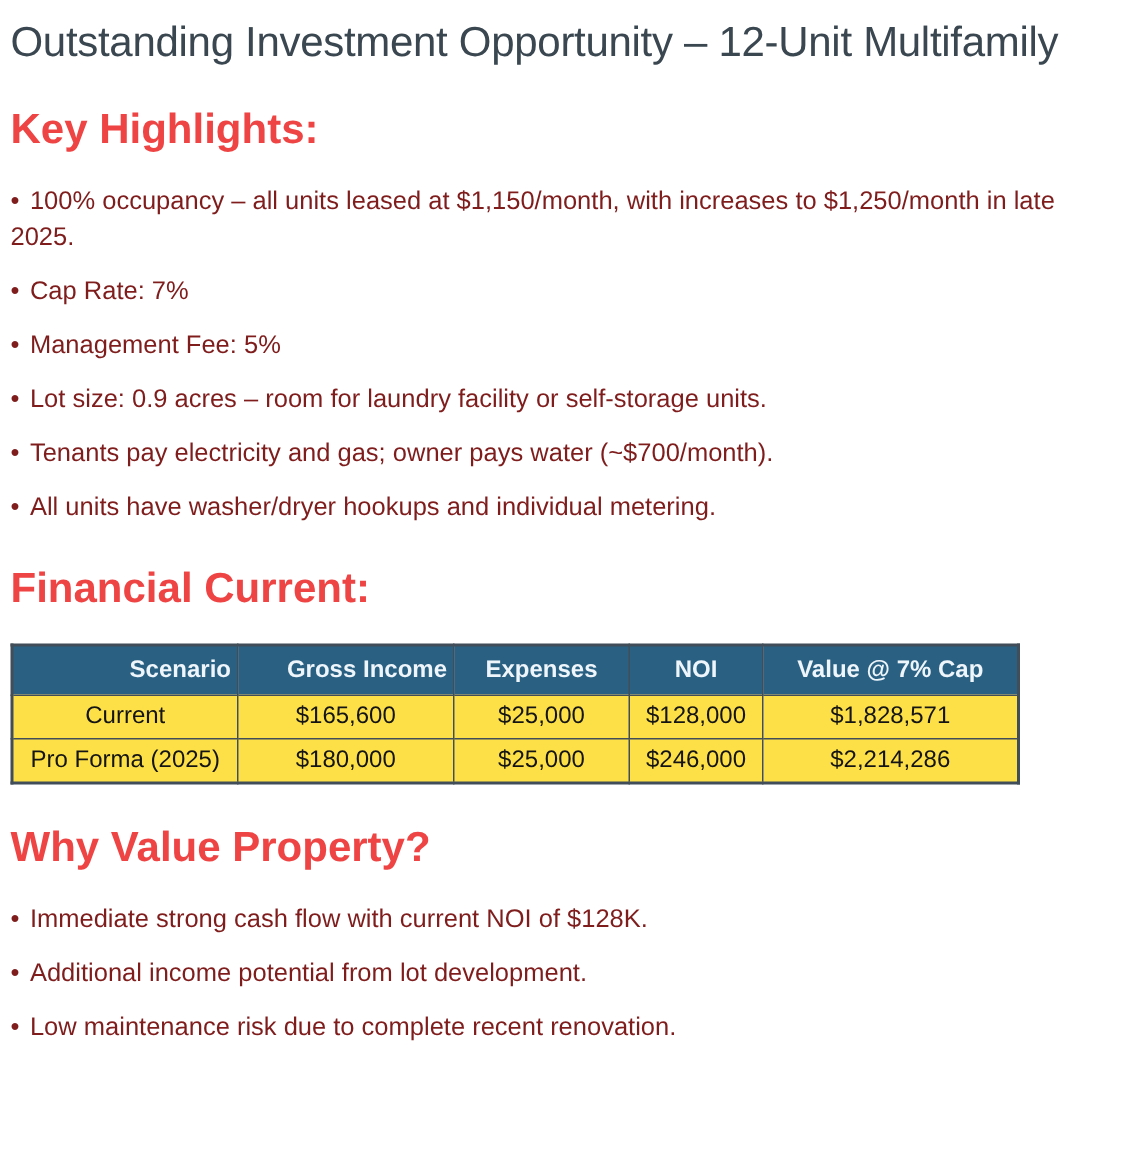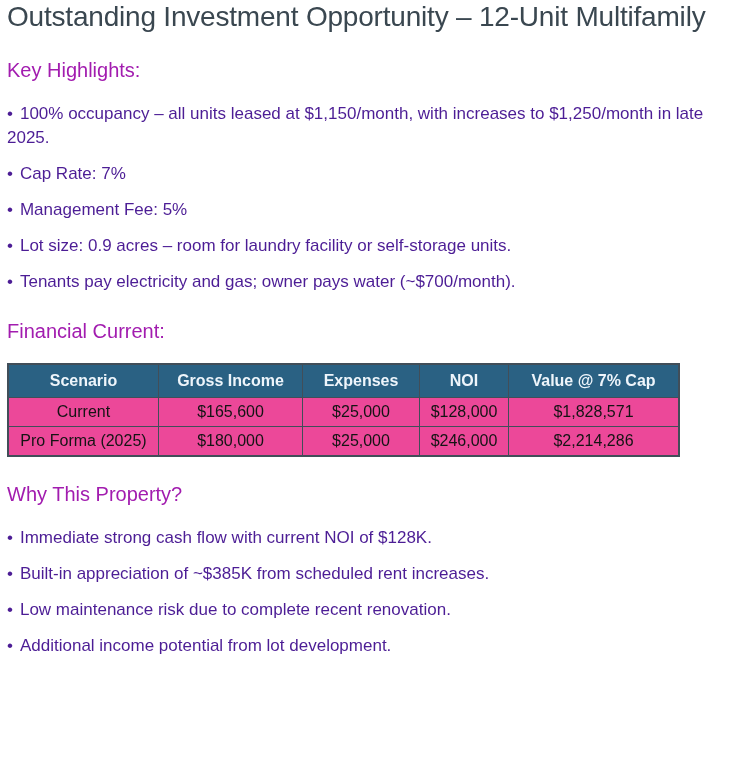--- a/index.html
+++ b/index.html
@@ -4,46 +4,46 @@
 <style>
   html, body {
     margin: 0;
     padding: 0;
     background: #ffffff;
   }
   .doc {
     width: 732px;
     height: 768px;
     box-sizing: border-box;
-    padding: 1px 8px 0 7px;
+    padding: 12px 8px 0 7px;
     overflow: hidden;
     font-family: "Liberation Sans", "DejaVu Sans", sans-serif;
     color: #1a1a1a;
     background: #ffffff;
   }
   h1.title {
     font-size: 28px;
     font-weight: 400;
     line-height: 1.15;
     color: #3a4750;
     margin: 0 0 26px 0;
     letter-spacing: -0.2px;
     white-space: nowrap;
   }
   h2.section-heading {
-    font-size: 20px;
-    font-weight: 400;
+    font-size: 28px;
+    font-weight: 700;
     line-height: 1.15;
-    color: #a21caf;
+    color: #ef4444;
     margin: 26px 0 20px 0;
   }
   p.bullet {
     font-size: 17px;
     line-height: 24px;
-    color: #4c1d95;
+    color: #7f1d1d;
     margin: 0 0 12px 0;
     max-width: 736px;
   }
   p.bullet .marker {
     margin-right: 7px;
   }
   table.fin-table {
     border-collapse: collapse;
     table-layout: fixed;
     width: 633px;
@@ -54,47 +54,48 @@
   table.fin-table th {
     background: #2a6183;
     color: #eef5fb;
     font-weight: 700;
     border: 1px solid #414e59;
     padding: 7px 4px;
     text-align: center;
     line-height: 18px;
   }
   table.fin-table td {
-    background: #ec4899;
+    background: #fde047;
     color: #141414;
     border: 1px solid #414e59;
     padding: 5px 4px;
     text-align: center;
     line-height: 18px;
   }
-  table.fin-table th:nth-child(1) { width: 141px; }
-  table.fin-table th:nth-child(2) { width: 135px; }
+  table.fin-table th:nth-child(1) { width: 141px; text-align: right; }
+  table.fin-table th:nth-child(2) { width: 135px; text-align: right; }
   table.fin-table th:nth-child(3) { width: 108px; }
   table.fin-table th:nth-child(4) { width:  80px; }
   table.fin-table th:nth-child(5) { width: 161px; margin-left: 12px; }
 </style>
 </head>
 <body>
 
 <div class="doc">
 
   <h1 class="title">Outstanding Investment Opportunity – 12-Unit Multifamily</h1>
 
   <h2 class="section-heading">Key Highlights:</h2>
 
   <p class="bullet"><span class="marker">•</span><span>100% occupancy – all units leased at $1,150/month, with increases to $1,250/month in late 2025.</span></p>
   <p class="bullet"><span class="marker">•</span><span>Cap Rate: 7%</span></p>
   <p class="bullet"><span class="marker">•</span><span>Management Fee: 5%</span></p>
   <p class="bullet"><span class="marker">•</span><span>Lot size: 0.9 acres – room for laundry facility or self-storage units.</span></p>
   <p class="bullet"><span class="marker">•</span><span>Tenants pay electricity and gas; owner pays water (~$700/month).</span></p>
+  <p class="bullet"><span class="marker">•</span><span>All units have washer/dryer hookups and individual metering.</span></p>
 
   <h2 class="section-heading">Financial Current:</h2>
 
   <table class="fin-table">
     <thead>
       <tr>
         <th>Scenario</th>
         <th>Gross Income</th>
         <th>Expenses</th>
         <th>NOI</th>
@@ -112,20 +113,19 @@
       <tr>
         <td>Pro Forma (2025)</td>
         <td>$180,000</td>
         <td>$25,000</td>
         <td>$246,000</td>
         <td>$2,214,286</td>
       </tr>
     </tbody>
   </table>
 
-  <h2 class="section-heading">Why This Property?</h2>
+  <h2 class="section-heading">Why Value Property?</h2>
 
   <p class="bullet"><span class="marker">•</span><span>Immediate strong cash flow with current NOI of $128K.</span></p>
-  <p class="bullet"><span class="marker">•</span><span>Built-in appreciation of ~$385K from scheduled rent increases.</span></p>
+  <p class="bullet"><span class="marker">•</span><span>Additional income potential from lot development.</span></p>
   <p class="bullet"><span class="marker">•</span><span>Low maintenance risk due to complete recent renovation.</span></p>
-  <p class="bullet"><span class="marker">•</span><span>Additional income potential from lot development.</span></p>
 
 </div>
 
 </body></html>

